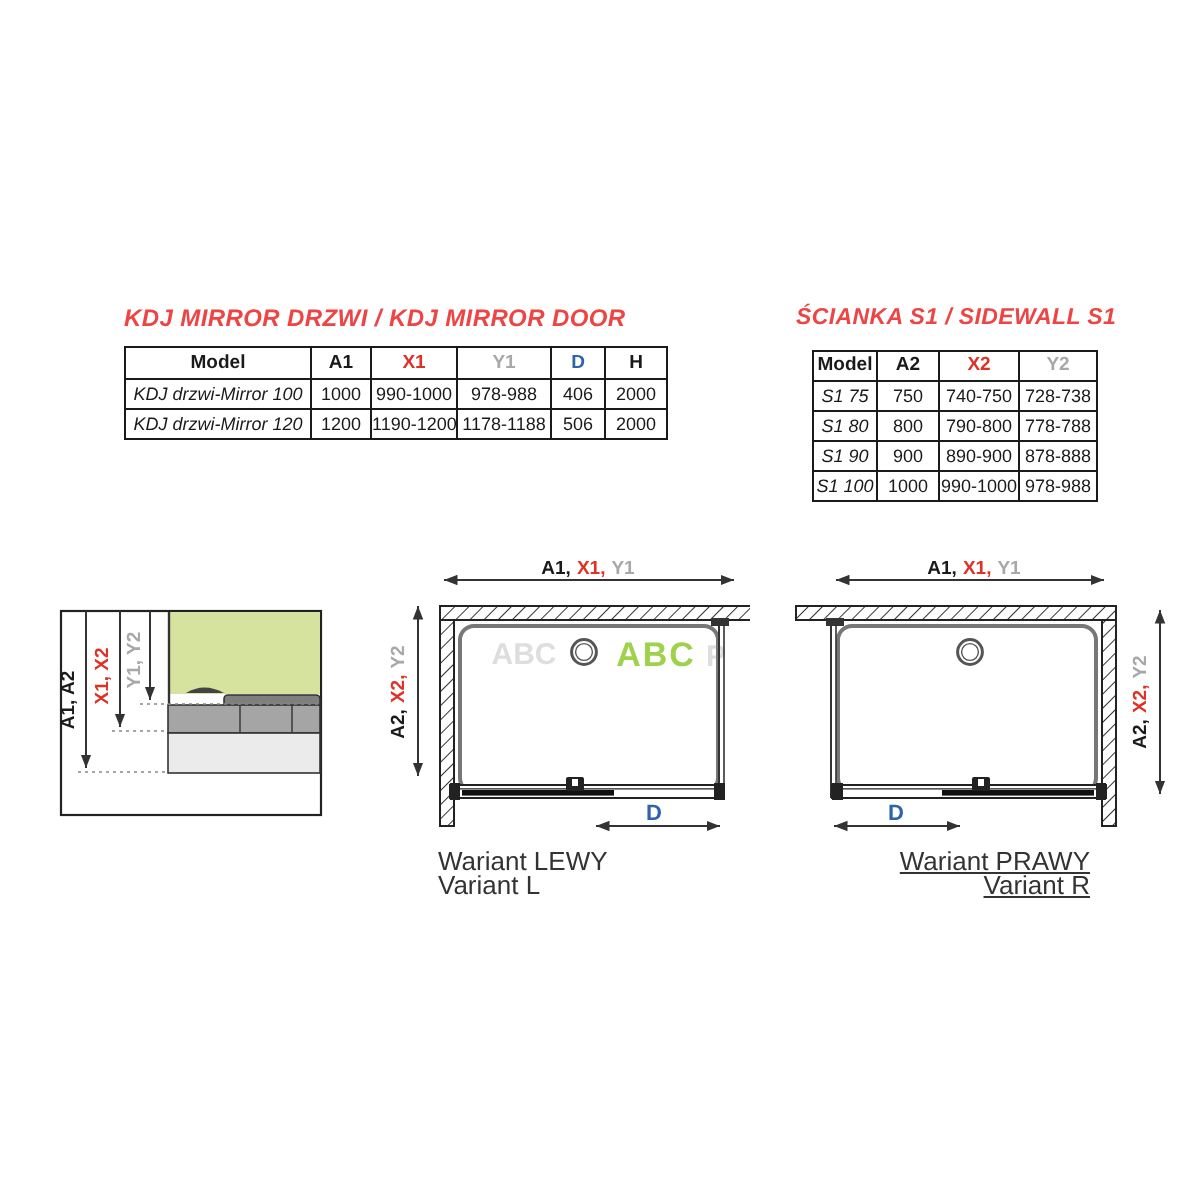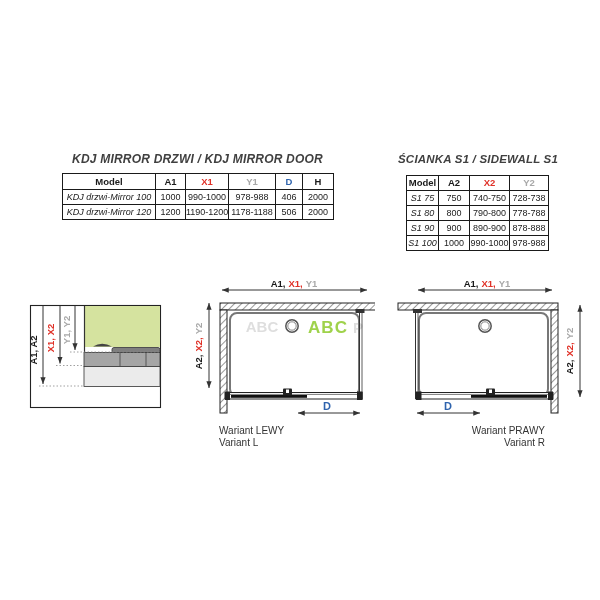--- a/index.html
+++ b/index.html
@@ -2,36 +2,36 @@
 <html><head>
 <meta charset="utf-8">
 <style>
   html,body{margin:0;padding:0;background:#fff;}
   .canvas{
     position:relative;width:600px;height:600px;background:#fff;overflow:hidden;
     font-family:"Liberation Sans", sans-serif;color:#1a1a1a;
   }
   .abs{position:absolute;}
   .tbl-title{
-    font-size:12px;font-weight:bold;font-style:italic;text-align:center;
-    letter-spacing:.2px;color:#404040;white-space:nowrap;
+    font-size:12px;font-weight:bold;font-style:italic;
+    letter-spacing:.2px;color:#ef4444;white-space:nowrap;
   }
   table.spec{border-collapse:collapse;table-layout:fixed;background:#fff;padding-left:32px;}
   table.spec th,table.spec td{
     border:1.2px solid #1a1a1a;text-align:center;vertical-align:middle;
     padding:0;font-size:9px;line-height:1;white-space:nowrap;overflow:hidden;
   }
   table.spec th{font-weight:bold;font-size:9.5px;height:15px;}
   table.spec td{height:14px;}
   td.model{font-weight:normal;font-style:italic;font-size:8.6px;}
   .c-red{color:#e03127;margin-top:27px;}
   .c-gray{color:#a8a8a8;}
   .c-blue{color:#2e63ad;}
-  .caption{font-size:10px;color:#333;line-height:11.5px;white-space:nowrap;}
-  .caption-right{text-align:right;}
+  .caption{font-size:13px;color:#333;line-height:11.5px;white-space:nowrap;}
+  .caption-right{text-align:right;text-decoration:underline;}
   svg text{font-family:"Liberation Sans", sans-serif;}
   .dimtxt{font-size:9.5px;font-weight:bold;}
   .ghost{opacity:.28;font-weight:bold;fill:#8a8a8a;}
 </style>
 </head>
 <body>
 
 <div class="canvas">
 
   <div class="abs tbl-title" style="left:62px;top:152px;width:271px;">KDJ MIRROR DRZWI / KDJ MIRROR DOOR</div>

